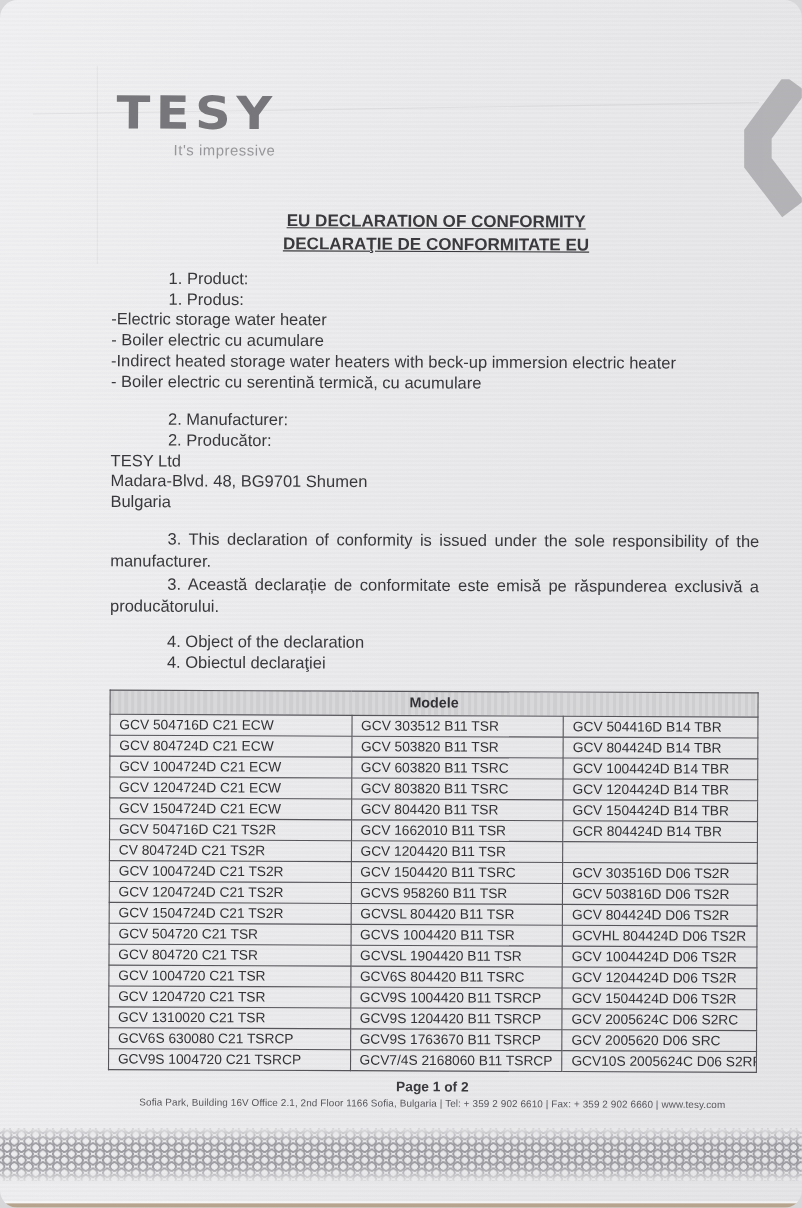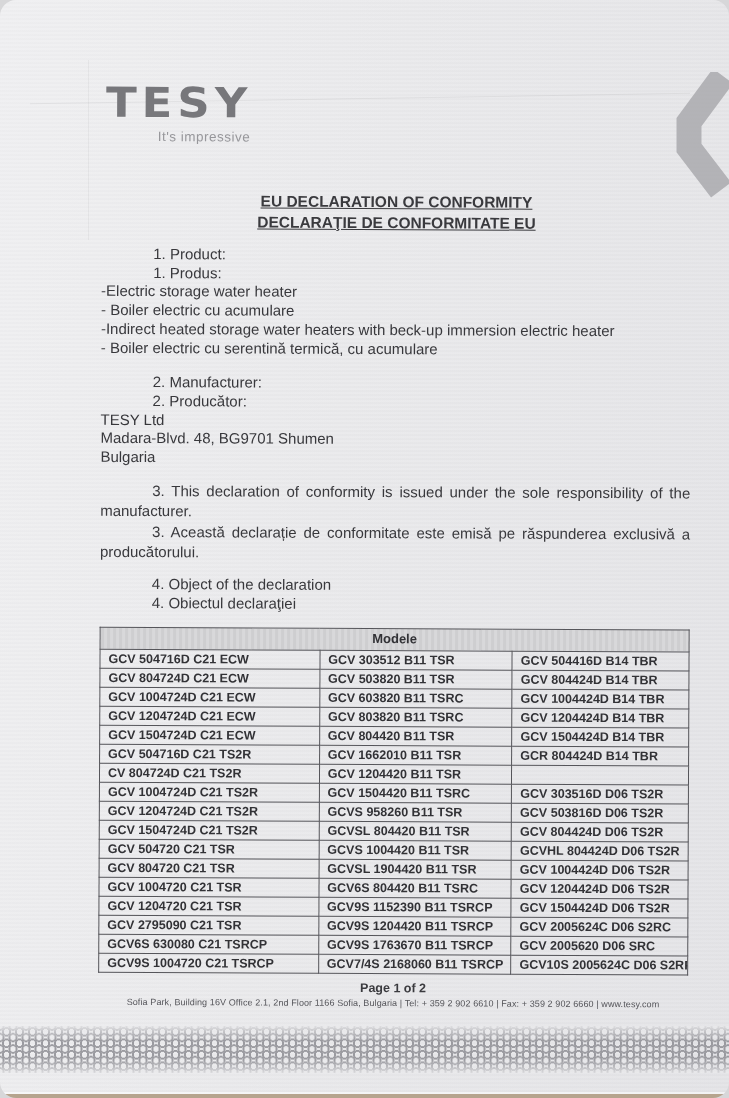--- a/index.html
+++ b/index.html
@@ -51,21 +51,21 @@
   .sec-manufacturer { margin-top:16px; }
   .sec-responsibility { margin-top:14px; }
   .sec-responsibility p { text-align:justify; text-indent:52px; line-height:20.4px; }
   .sec-object { margin-top:13px; }
 
   
   table.models { margin-top:14px; width:590px; border-collapse:collapse; table-layout:fixed; }
   table.models th, table.models td {
     border:1px solid #55555a; font-size:12.5px; line-height:14px;
     padding:2px 8px; height:18.3px; overflow:hidden; white-space:nowrap;
-    color:#323236; font-weight:bold; text-align:left;
+    color:#323236; font-weight:normal; text-align:left;
   }
   table.models th {
     background:#d6d6d8; font-weight:bold; text-align:center; height:22px; font-size:13px;
     background-image:repeating-linear-gradient(90deg, rgba(0,0,0,.04) 0 3px, rgba(255,255,255,.05) 3px 6px);
   }
 
   
   .page-indicator { margin-top:7px; text-align:center; font-weight:bold; font-size:12.5px; color:#3a3a3e; }
   .address { margin-top:3px; text-align:center; font-size:9px; color:#55555a; letter-spacing:.1px; }
 
@@ -212,25 +212,25 @@
               <td>GCVSL 1904420 B11 TSR</td>
               <td>GCV 1004424D D06 TS2R</td>
             </tr>
             <tr>
               <td>GCV 1004720 C21 TSR</td>
               <td>GCV6S 804420 B11 TSRC</td>
               <td>GCV 1204424D D06 TS2R</td>
             </tr>
             <tr>
               <td>GCV 1204720 C21 TSR</td>
-              <td>GCV9S 1152390 B11 TSRCP</td>
+              <td>GCV9S 1004420 B11 TSRCP</td>
               <td>GCV 1504424D D06 TS2R</td>
             </tr>
             <tr>
-              <td>GCV 2795090 C21 TSR</td>
+              <td>GCV 1310020 C21 TSR</td>
               <td>GCV9S 1204420 B11 TSRCP</td>
               <td>GCV 2005624C D06 S2RC</td>
             </tr>
             <tr>
               <td>GCV6S 630080 C21 TSRCP</td>
               <td>GCV9S 1763670 B11 TSRCP</td>
               <td>GCV 2005620 D06 SRC</td>
             </tr>
             <tr>
               <td>GCV9S 1004720 C21 TSRCP</td>

